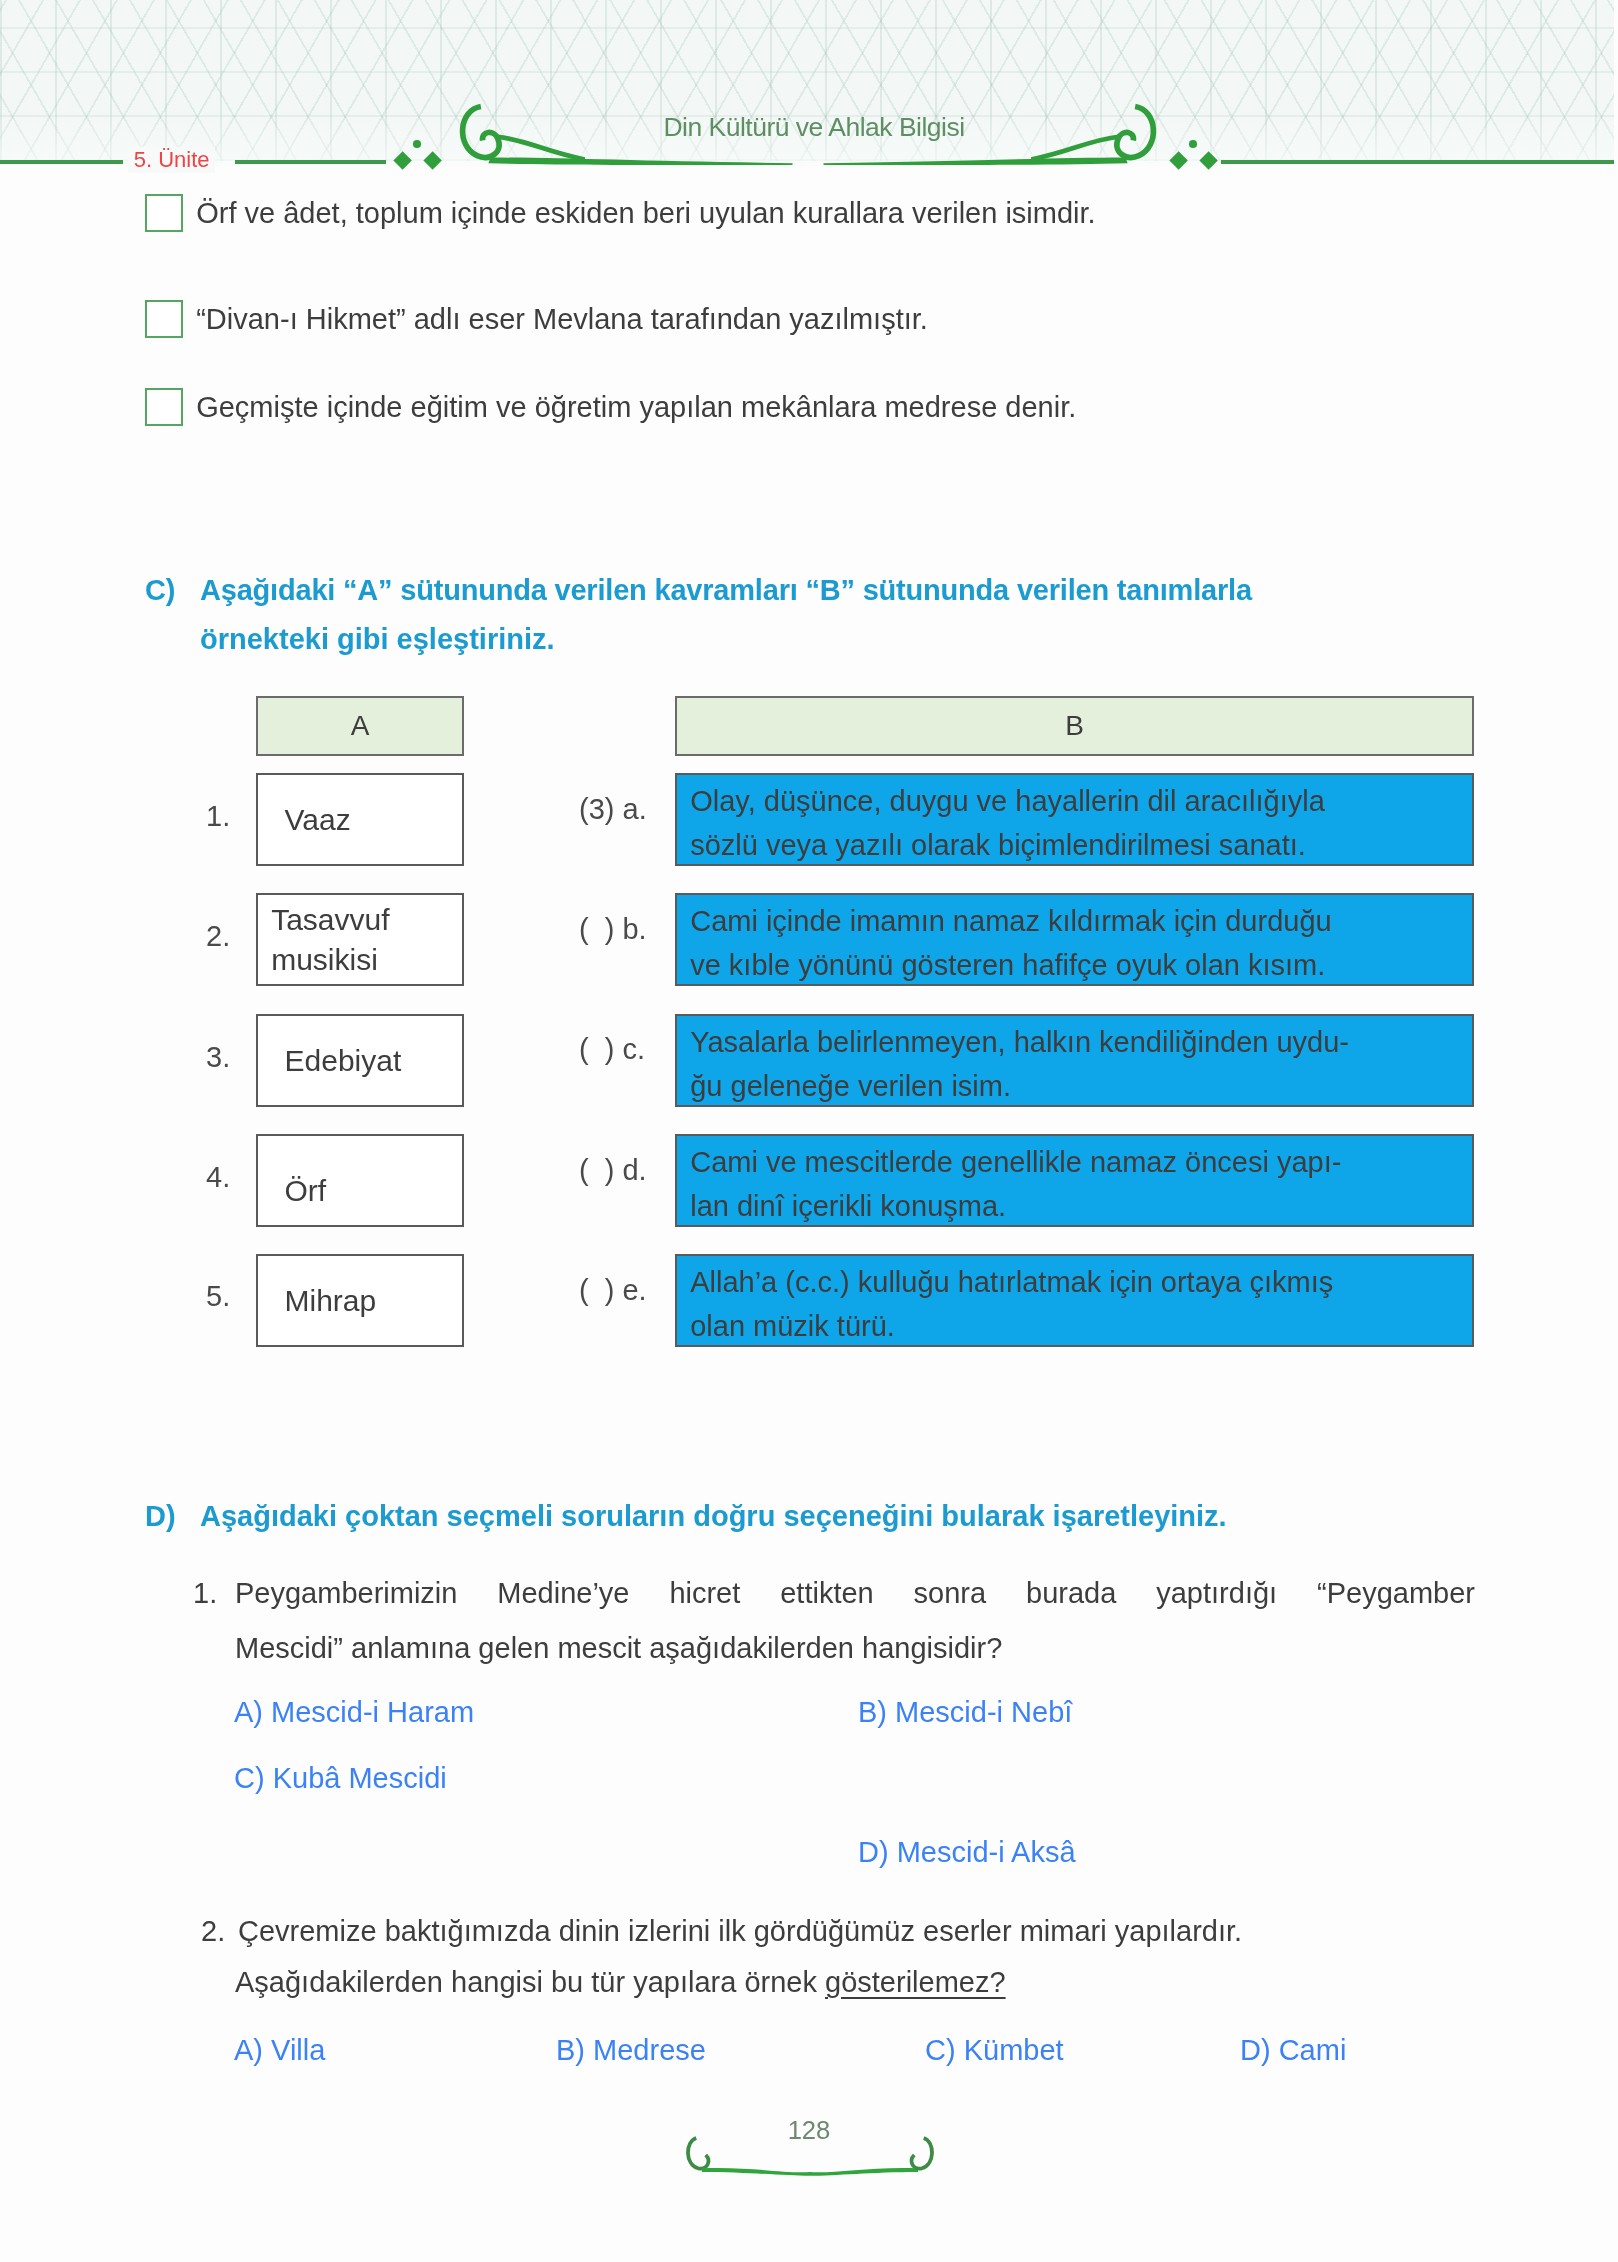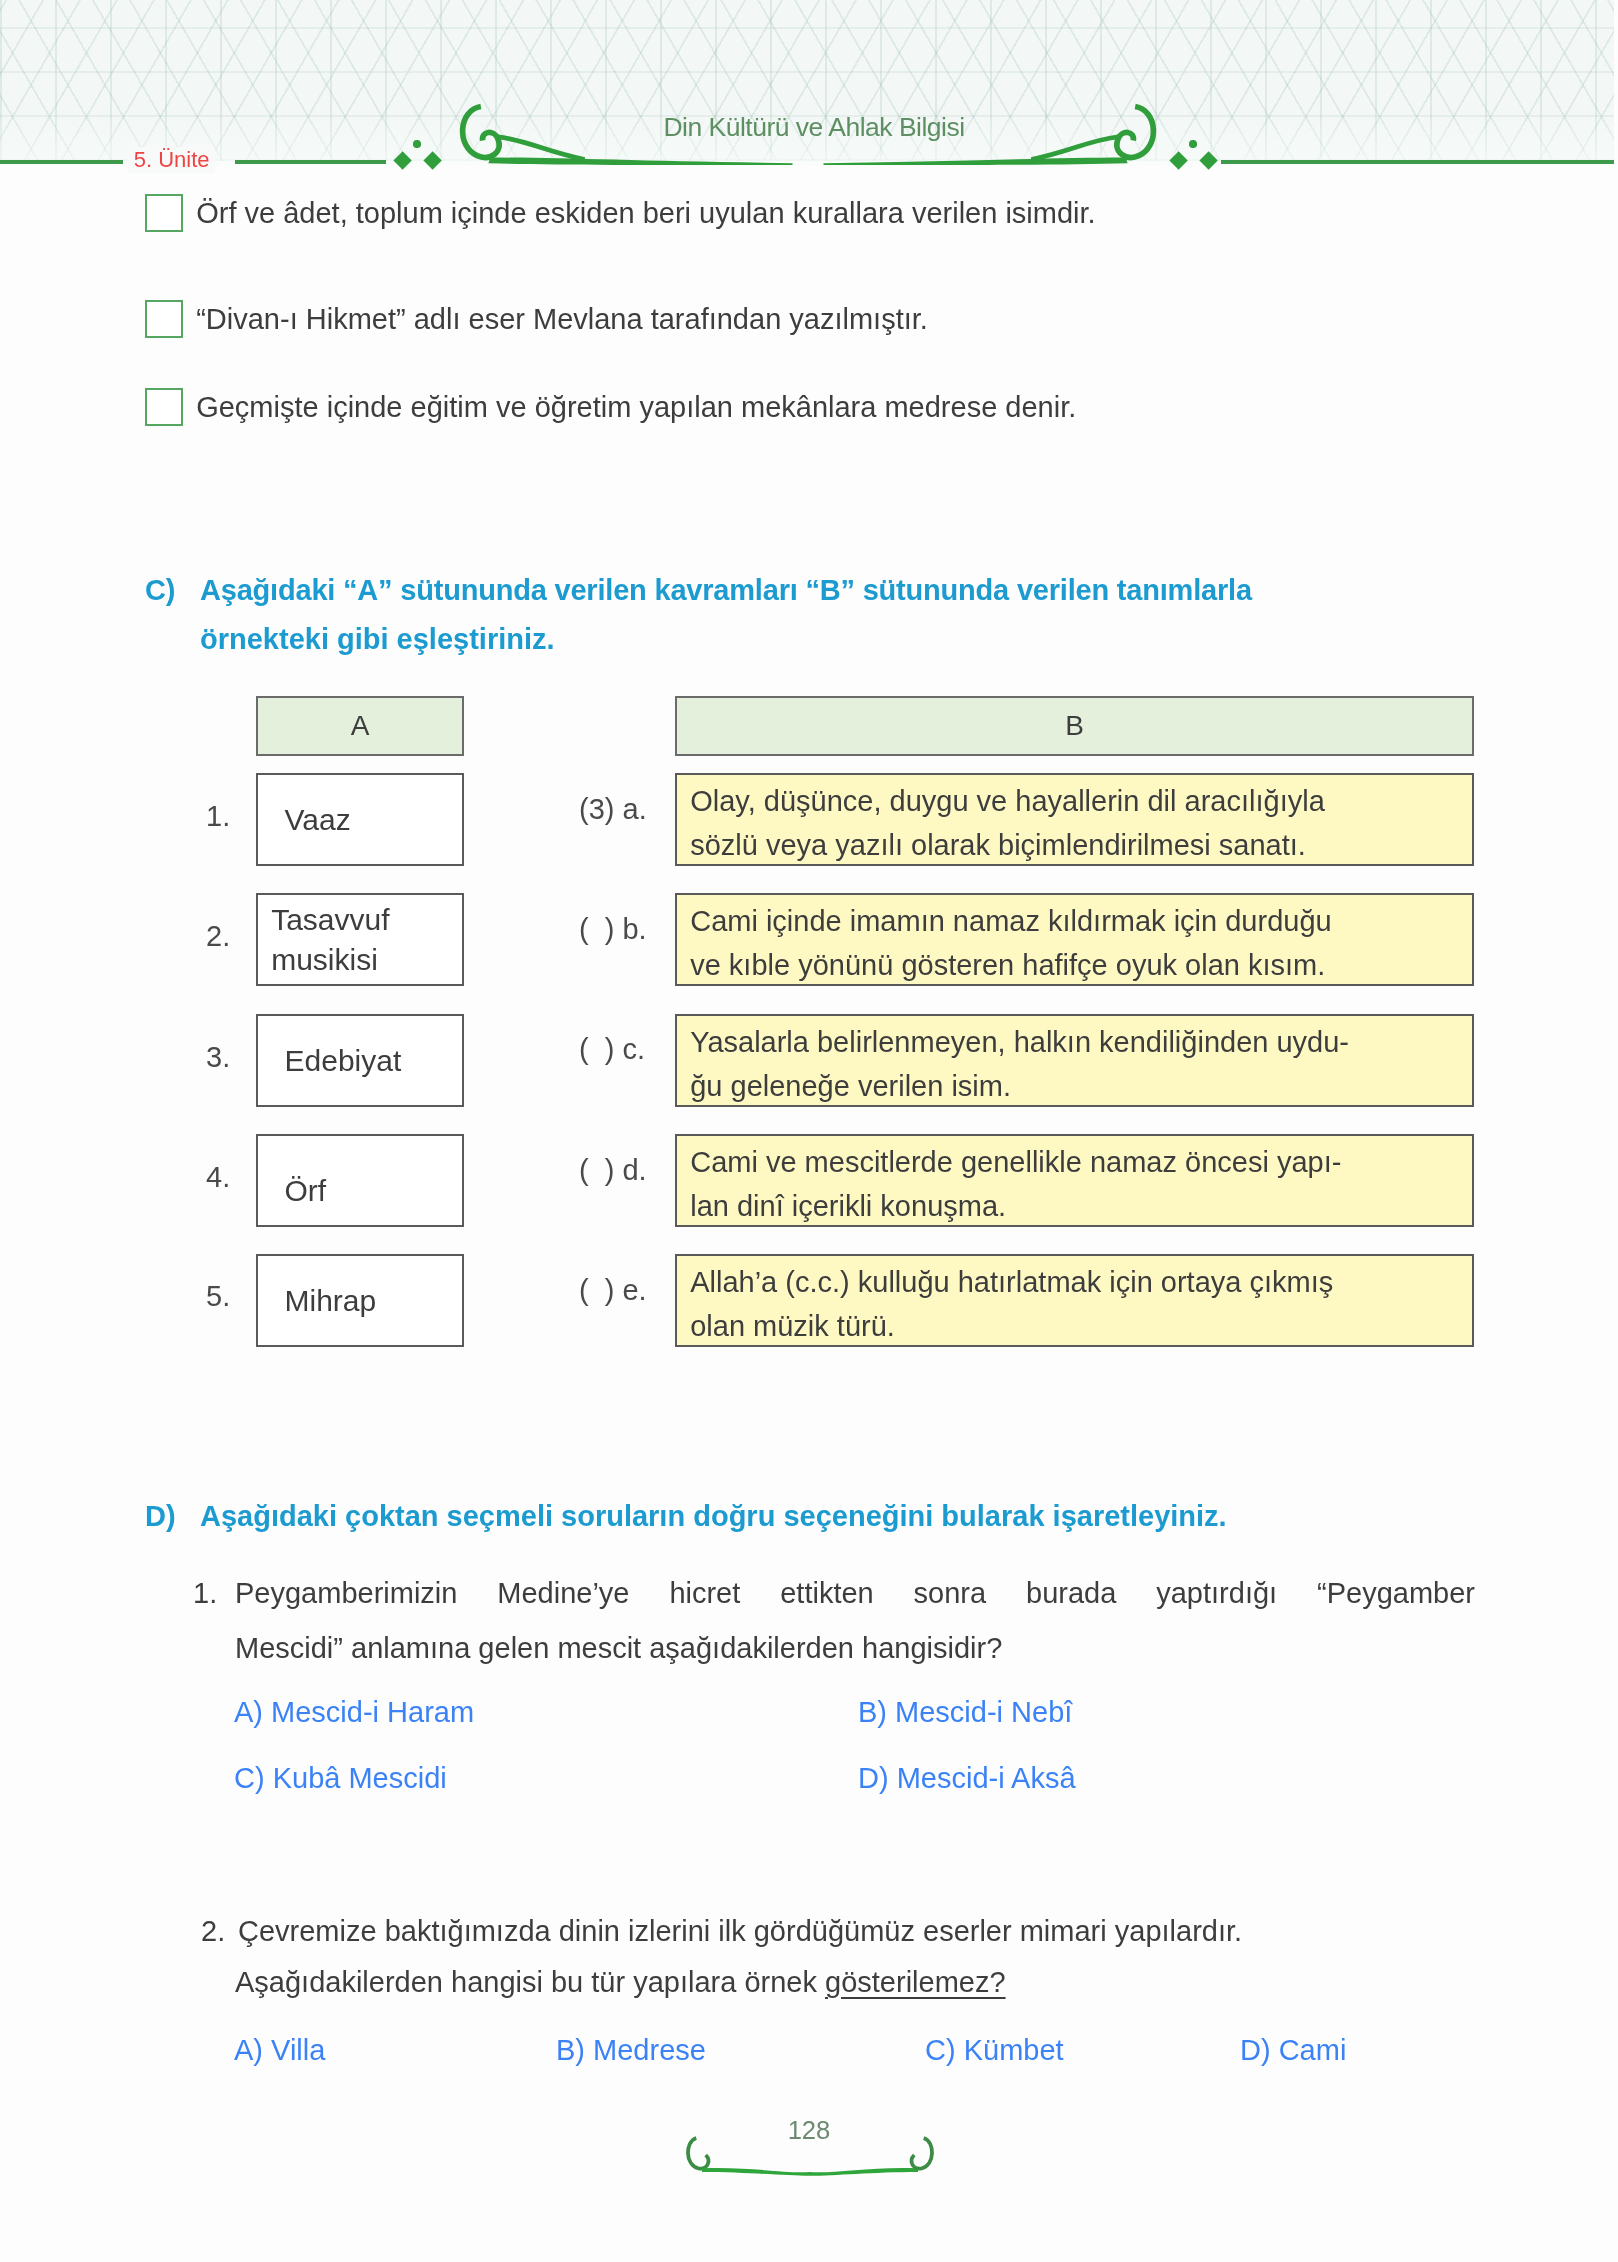--- a/index.html
+++ b/index.html
@@ -65,21 +65,21 @@
     }
     .a-box {
       left: 256px; width: 208px; height: 93px; border: 2.8px solid #5a5a5a;
       box-sizing: border-box; background: #fff;
       display: flex; align-items: center; padding-left: 26.5px;
       font-size: 30px; color: #3d3d3d; line-height: 40px;
     }
     .a-box.two-line { padding-left: 13.2px; }
     .b-box {
       left: 675px; width: 799px; height: 93px; border: 2.8px solid #5a5a5a;
-      box-sizing: border-box; background: #fef9c3;
+      box-sizing: border-box; background: #0ea5e9;
       padding: 3.8px 11.4px 0 13.2px;
       font-size: 29px; color: #3d3d3d; line-height: 44px; text-align: justify;
       text-align-last: left;
     }
     .row-num { left: 206px; font-size: 29px; color: #4a4a4a; width: 38px; }
     .match-slot { left: 579px; font-size: 29px; color: #4a4a4a; width: 91px; white-space: pre; }
 
     
     .q-text { font-size: 29px; color: #3d3d3d; white-space: nowrap; }
     .opt { font-size: 29px; color: #3b82f6; white-space: nowrap; }
@@ -200,21 +200,21 @@
 <div class="abs section-heading" style="left:145px;top:1492px;white-space:nowrap;">
   <span class="sec-letter">D)</span><span>Aşağıdaki çoktan seçmeli soruların doğru seçeneğini bularak işaretleyiniz.</span>
 </div>
 
 <div class="abs q-text" style="left:193px;top:1577px;">1.</div>
 <div class="abs q-text" style="left:235px;top:1577px;width:1240px;text-align:justify;text-align-last:justify;">Peygamberimizin Medine’ye hicret ettikten sonra burada yaptırdığı “Peygamber</div>
 <div class="abs q-text" style="left:235px;top:1632px;">Mescidi” anlamına gelen mescit aşağıdakilerden hangisidir?</div>
 <div class="abs opt" style="left:234px;top:1696px;">A) Mescid-i Haram</div>
 <div class="abs opt" style="left:858px;top:1696px;">B) Mescid-i Nebî</div>
 <div class="abs opt" style="left:234px;top:1762px;text-align:right;">C) Kubâ Mescidi</div>
-<div class="abs opt" style="left:858px;top:1762px;">D) Mescid-i Aksâ</div>
+<div class="abs opt" style="left:858px;top:1836px;">D) Mescid-i Aksâ</div>
 
 <div class="abs q-text" style="left:201px;top:1915px;">2.</div>
 <div class="abs q-text" style="left:238px;top:1915px;">Çevremize baktığımızda dinin izlerini ilk gördüğümüz eserler mimari yapılardır.</div>
 <div class="abs q-text" style="left:235px;top:1966px;">
   <span>Aşağıdakilerden hangisi bu tür yapılara örnek </span><span class="underline">gösterilemez?</span>
 </div>
 <div class="abs opt" style="left:234px;top:2034px;">A) Villa</div>
 <div class="abs opt" style="left:556px;top:2034px;">B) Medrese</div>
 <div class="abs opt" style="left:925px;top:2034px;">C) Kümbet</div>
 <div class="abs opt" style="left:1240px;top:2034px;">D) Cami</div>

